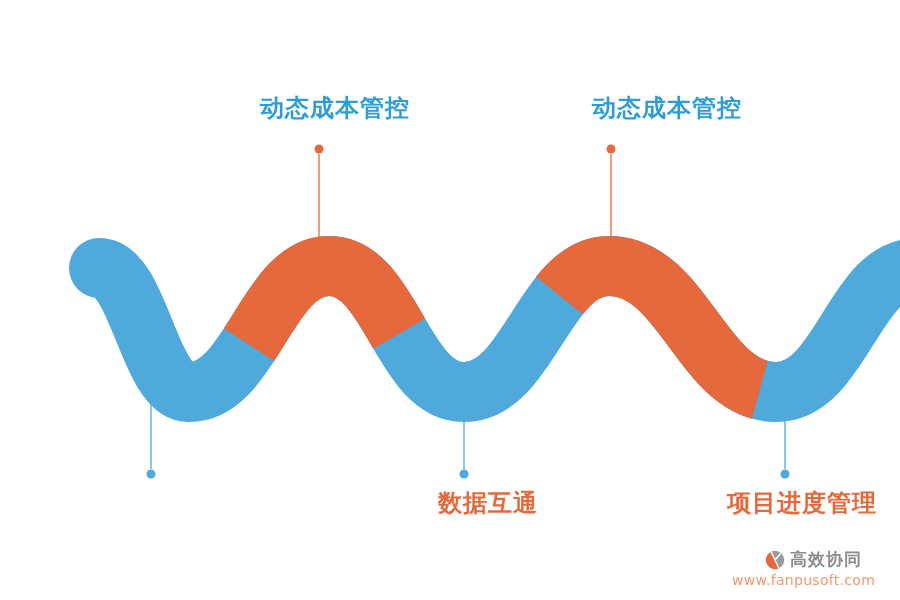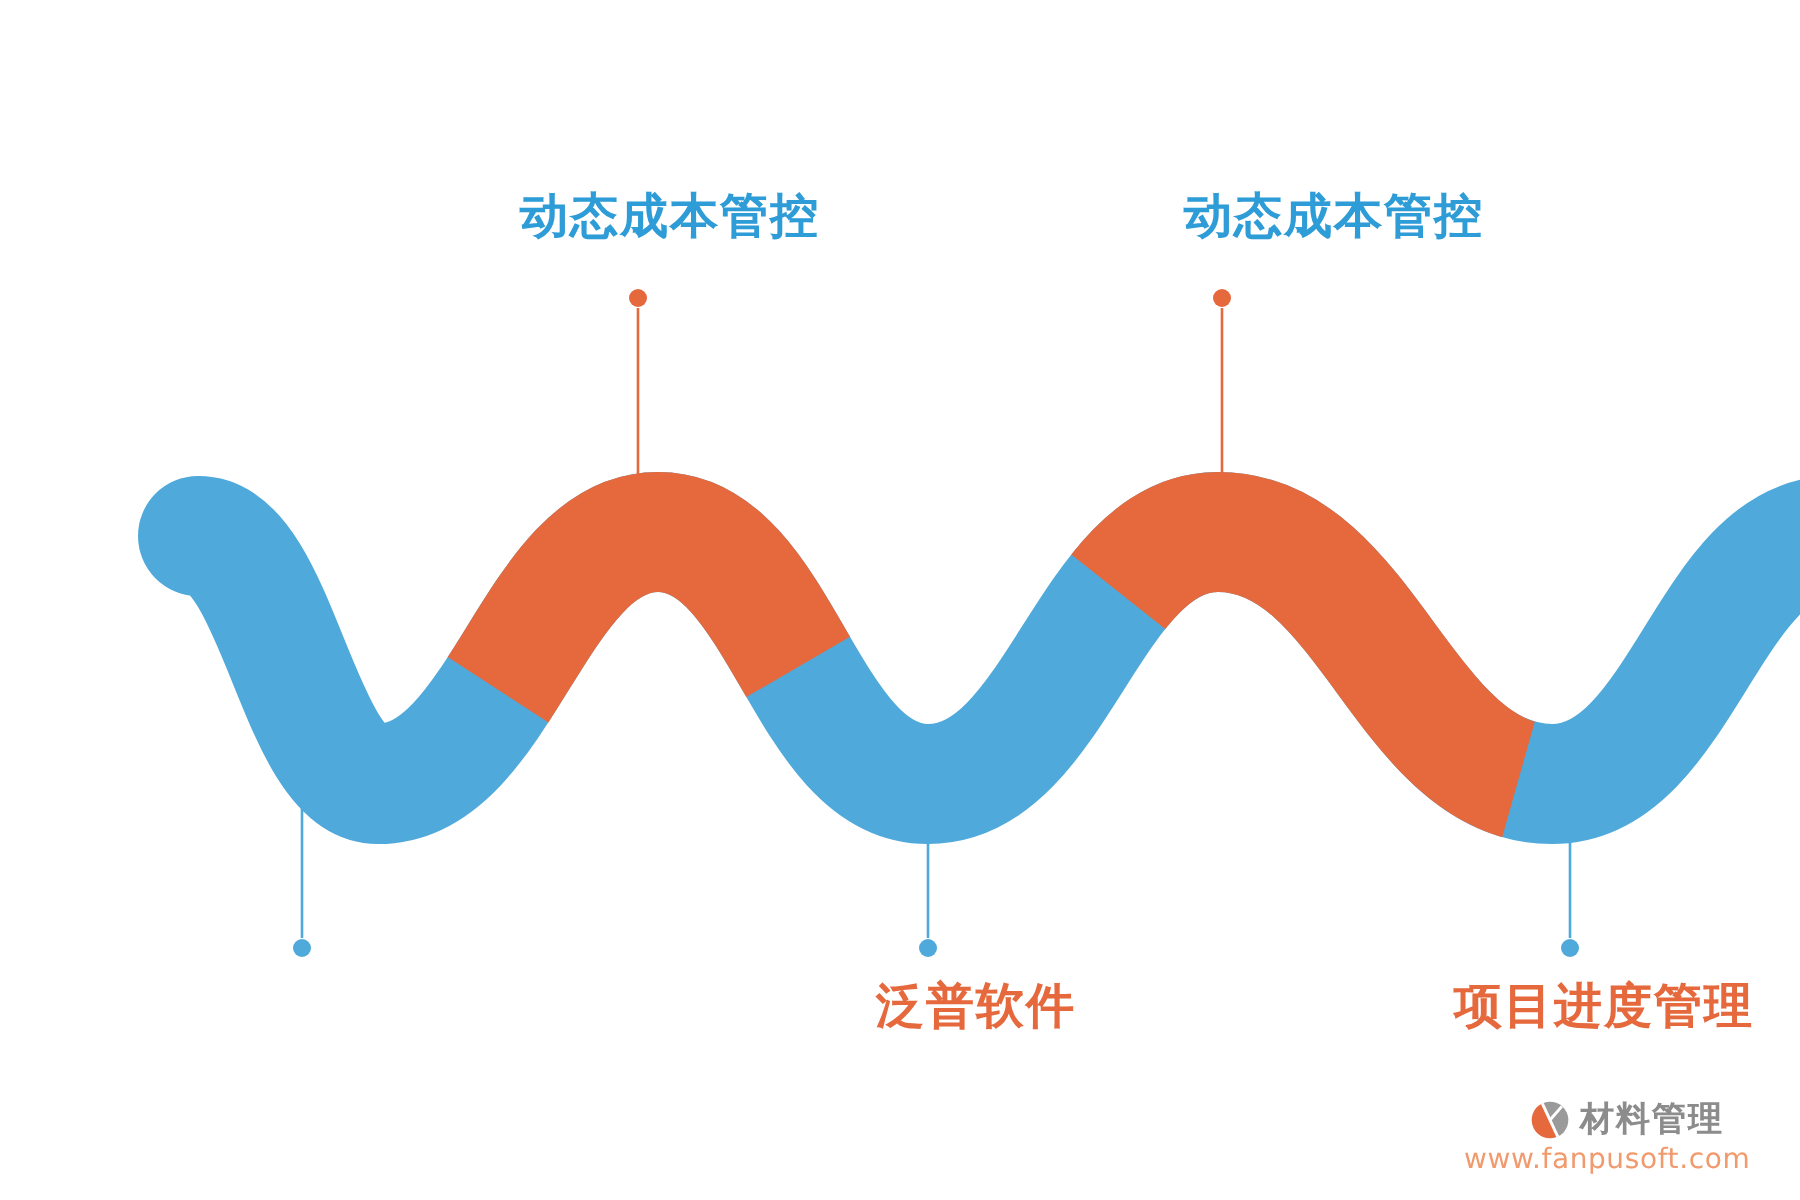--- a/index.html
+++ b/index.html
@@ -103,31 +103,31 @@
     </g>
     <g>
       <line class="conn-line-bottom" x1="731" y1="400" x2="731" y2="469"></line>
       <circle class="conn-dot-bottom" cx="731" cy="474" r="4.5"></circle>
     </g>
   </svg>
 
   <div class="label top-label" style="left:281px; top:92px;">动态成本管控</div>
   <div class="label top-label" style="left:613px; top:92px;">动态成本管控</div>
 
-  <div class="label bottom-label" style="left:434px; top:487px;">泛普软件</div>
+  <div class="label bottom-label" style="left:434px; top:487px;">数据互通</div>
   <div class="label bottom-label" style="left:748px; top:487px;">项目进度管理</div>
 
   <div class="logo">
     <div class="logo-row">
       <svg width="22" height="22" viewBox="0 0 24 24">
         <g transform="rotate(-25 12 12)">
           <path d="M12 2 A10 10 0 0 0 12 22 Z" fill="#E5693C"></path>
           <path d="M12 2 A10 10 0 0 1 12 22 Z" fill="#9A9A9A"></path>
           <line x1="12" y1="2" x2="12" y2="22" stroke="#ffffff" stroke-width="1.6"></line>
           <line x1="12" y1="12" x2="21" y2="8" stroke="#ffffff" stroke-width="1.6"></line>
         </g>
       </svg>
-      <span class="logo-name">材料管理</span>
+      <span class="logo-name">高效协同</span>
     </div>
     <span class="logo-url">www.fanpusoft.com</span>
   </div>
 
 </div>
 
 </body></html>

